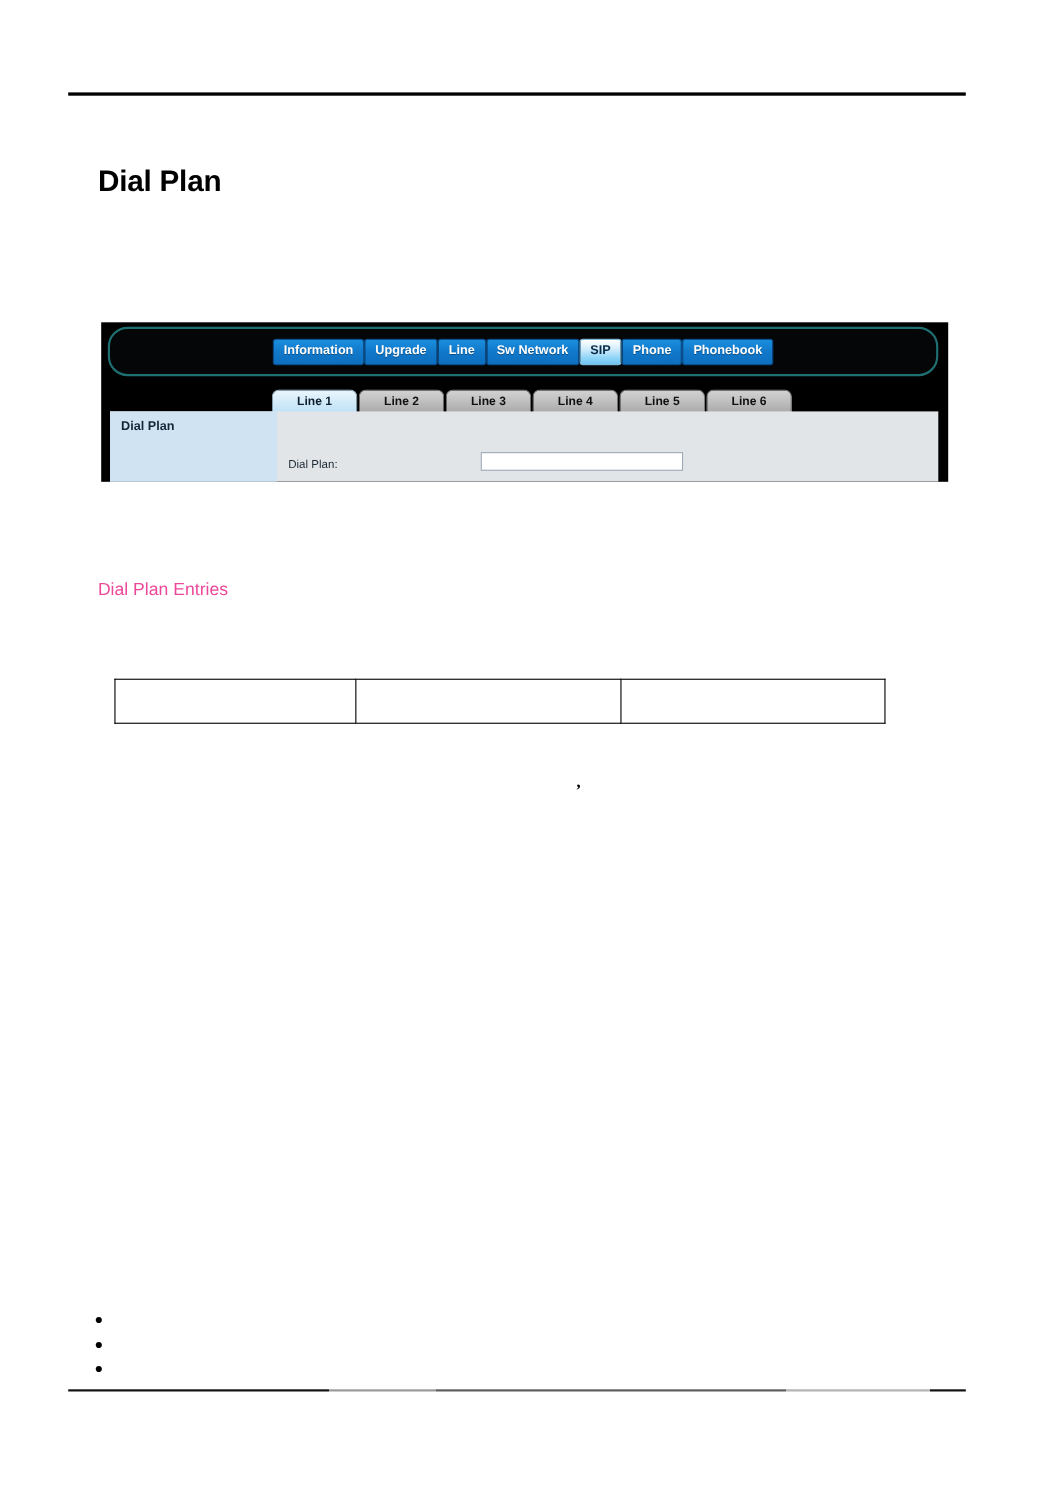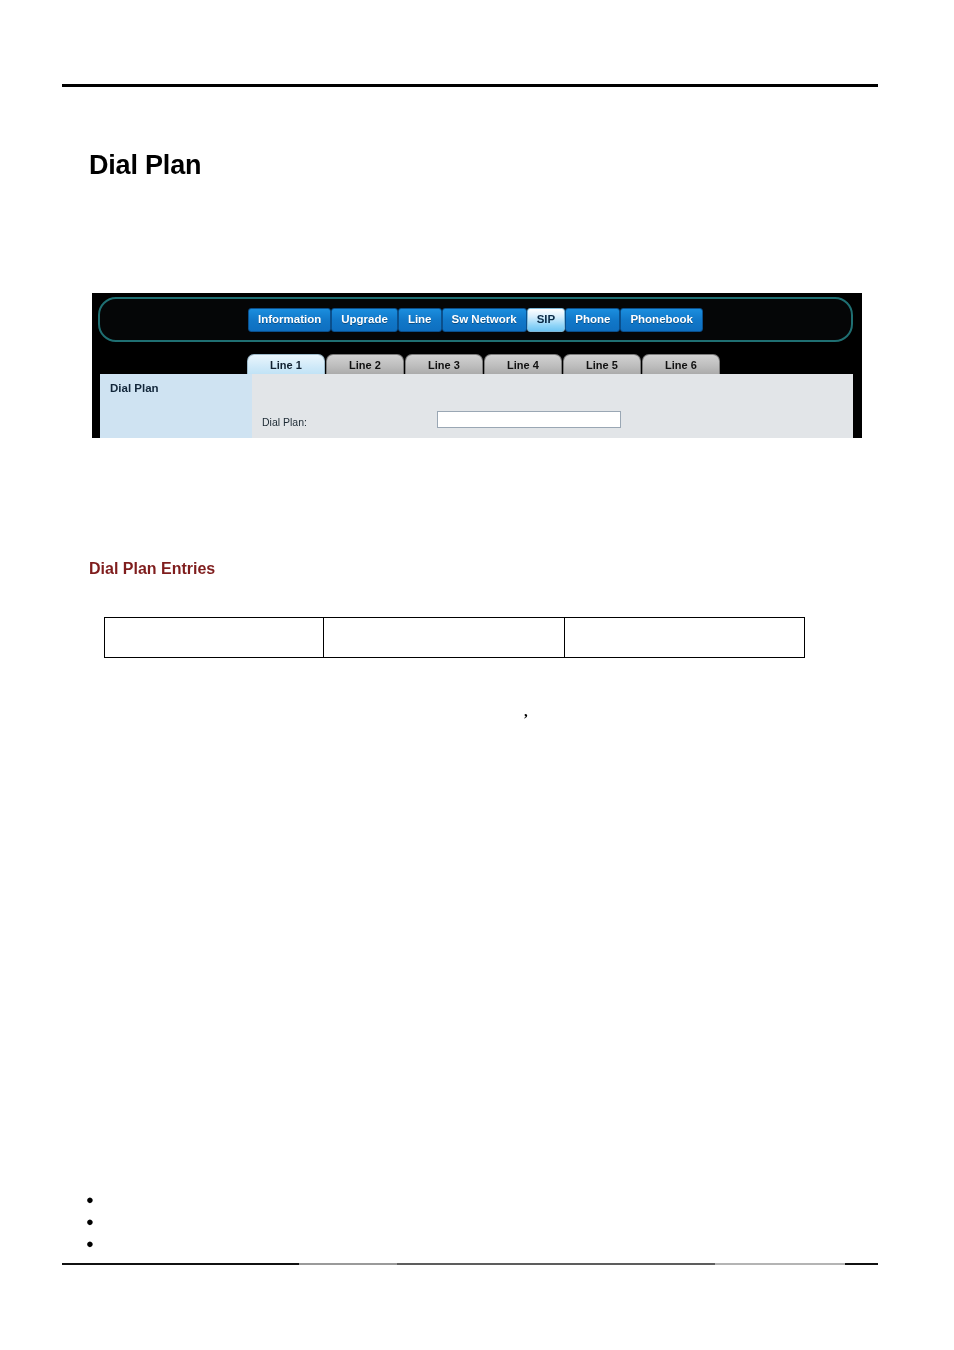--- a/index.html
+++ b/index.html
@@ -46,23 +46,22 @@
     font-size: 27px;
     font-weight: bold;
     color: #000000;
     letter-spacing: -0.2px;
   }
   .section-title {
     position: absolute;
     left: 89px;
     top: 528px;
     font-size: 16px;
-    font-weight: bold;
-    color: #7f1d1d;
-    margin-top: 32px;
+    font-weight: normal;
+    color: #ec4899;
   }
 
   
   .ui-shot {
     position: absolute;
     left: 92px;
     top: 293px;
     width: 770px;
     height: 145px;
     background: #000000;

